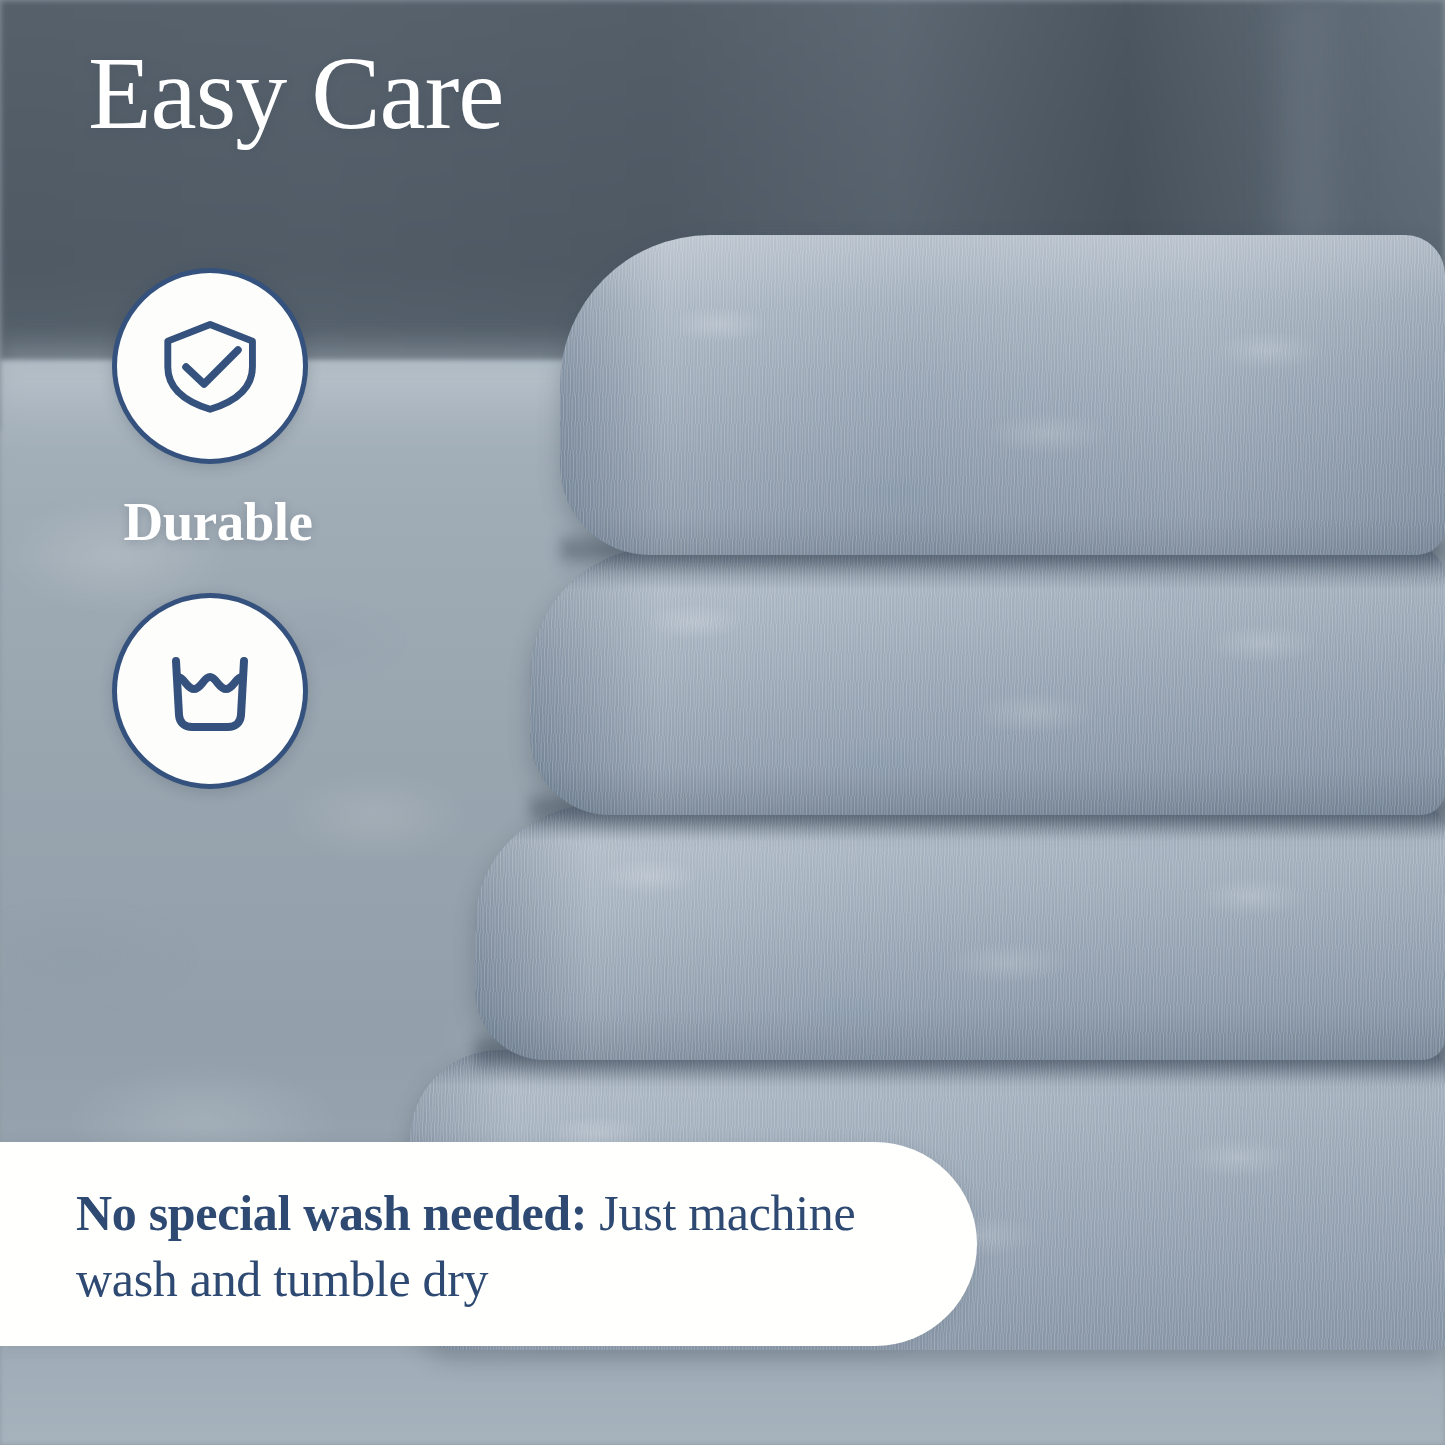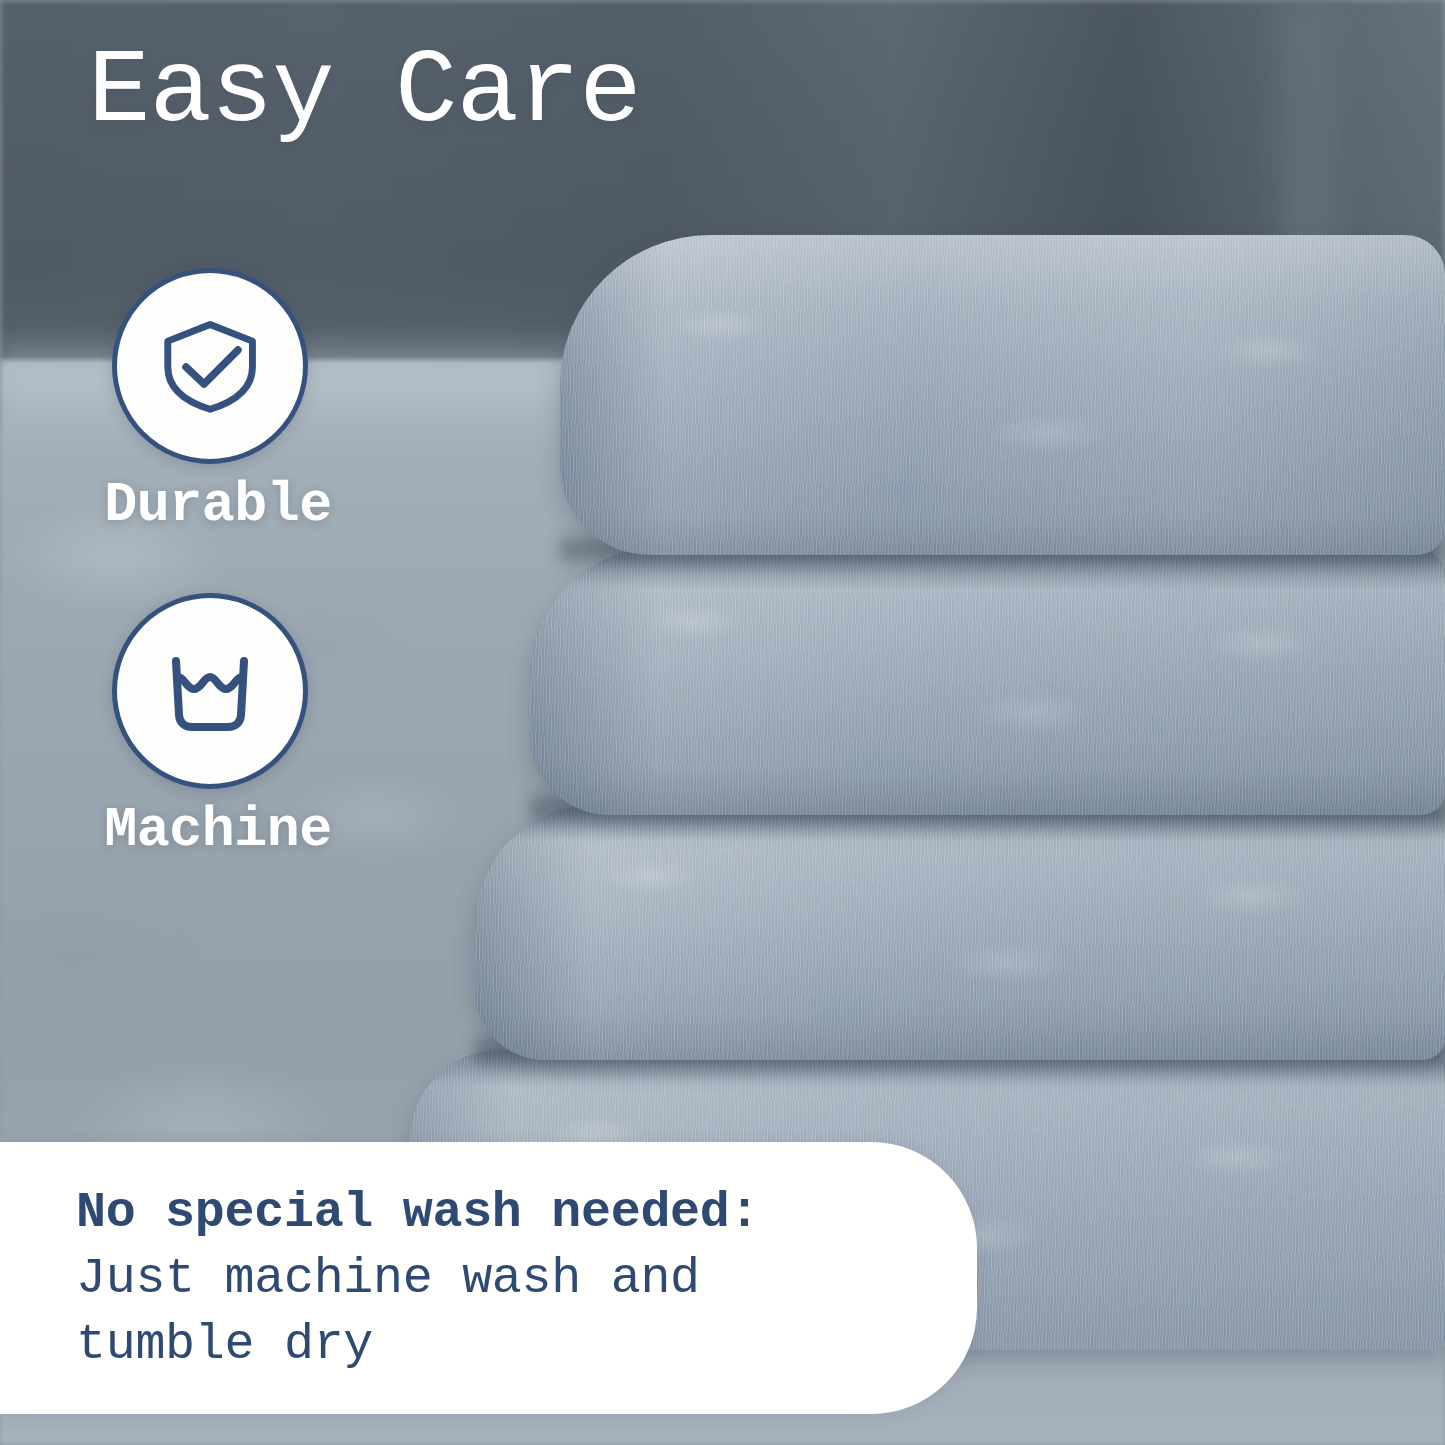--- a/index.html
+++ b/index.html
@@ -5,21 +5,21 @@
   html, body {
     margin: 0;
     padding: 0;
     background: #ffffff;
   }
   #stage {
     position: relative;
     width: 1445px;
     height: 1445px;
     overflow: hidden;
-    font-family: Liberation Mono, monospace;
+    font-family: Liberation Serif, serif;
     background: #8f99a3;
   }
 
   
 
   
   .bg-wall {
     position: absolute;
     left: 0; top: 0;
     width: 1445px; height: 430px;
@@ -264,38 +264,38 @@
     box-sizing: border-box;
     display: flex;
     align-items: center;
     justify-content: center;
     box-shadow: 0 3px 14px rgba(50,62,78,.22);
   }
   .badge-circle svg { display: block; }
 
   .feature-label {
     position: absolute;
-    top: 208px;
+    top: 224px;
     left: 0;
     width: 436px;
     text-align: center;
     font-size: 55px;
     font-weight: 700;
     color: #ffffff;
     line-height: 1.08;
     letter-spacing: -0.5px;
     text-shadow: 0 2px 9px rgba(60,72,86,.25);
   }
   .feature-1 .feature-label { padding-left: 0; }
 
   
   .caption-banner {
     position: absolute;
     left: 0; top: 1142px;
-    width: 977px; height: 272px;
+    width: 977px; height: 204px;
     background: #fffffe;
     border-radius: 0 106px 106px 0;
     box-shadow: 0 2px 16px rgba(60,72,86,.10);
   }
   .caption-text {
     position: absolute;
     left: 76px;
     top: 38px;
     width: 830px;
     font-size: 50px;
@@ -350,21 +350,21 @@
   </div>
 
   <div class="feature feature-2">
     <div class="badge-circle">
       <svg width="112" height="112" viewBox="0 0 112 112" aria-hidden="true">
         <path d="M22 26 L25 80 C25.5 88 31 92 38 92 L74 92 C81 92 86.5 88 87 80 L90 26" fill="none" stroke="#34527d" stroke-width="8" stroke-linejoin="round" stroke-linecap="round"></path>
         <path d="M24 42 C30 42 33 54 40 54 C47 54 50 42 56 42 C62 42 65 54 72 54 C79 54 82 42 88 42" fill="none" stroke="#34527d" stroke-width="8" stroke-linejoin="round" stroke-linecap="round"></path>
       </svg>
     </div>
     <div class="feature-label">
-      <span>Machine</span><br>
+      <br>
     </div>
   </div>
 
   <div class="caption-banner">
     <div class="caption-text">
       <span class="lead">No special wash needed:</span><span> Just machine wash and tumble dry</span>
     </div>
   </div>
 
 </div>

